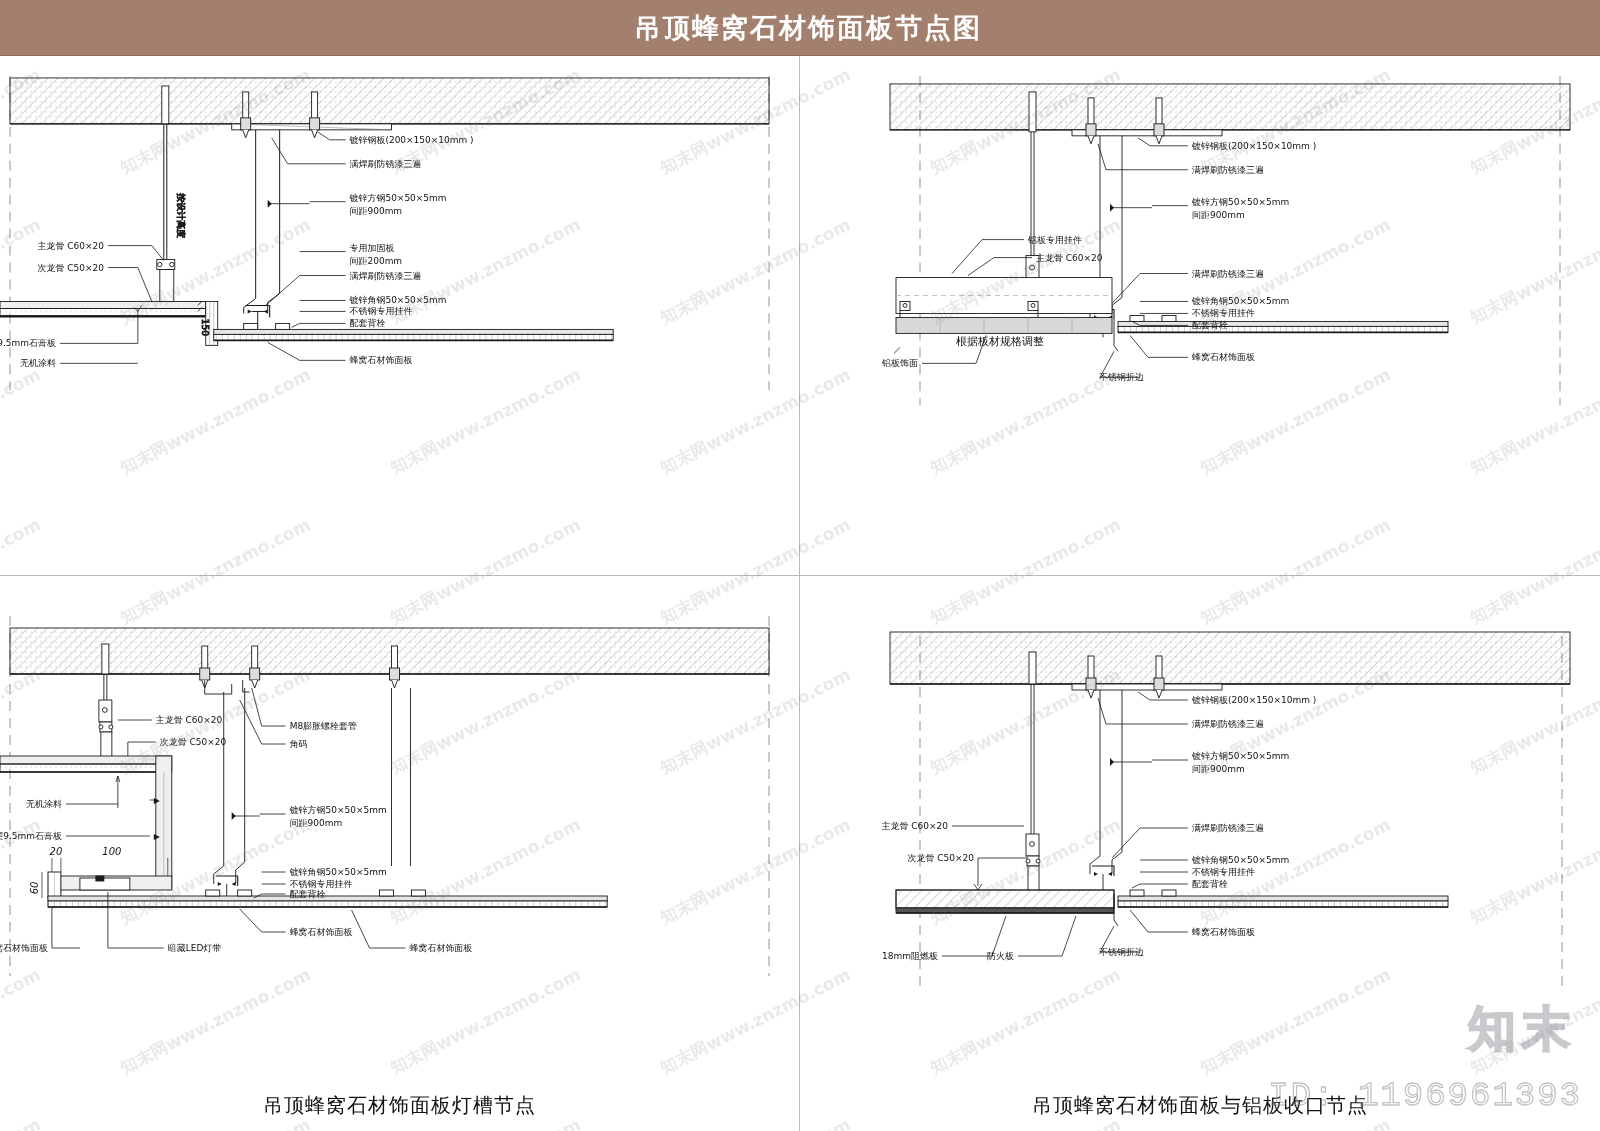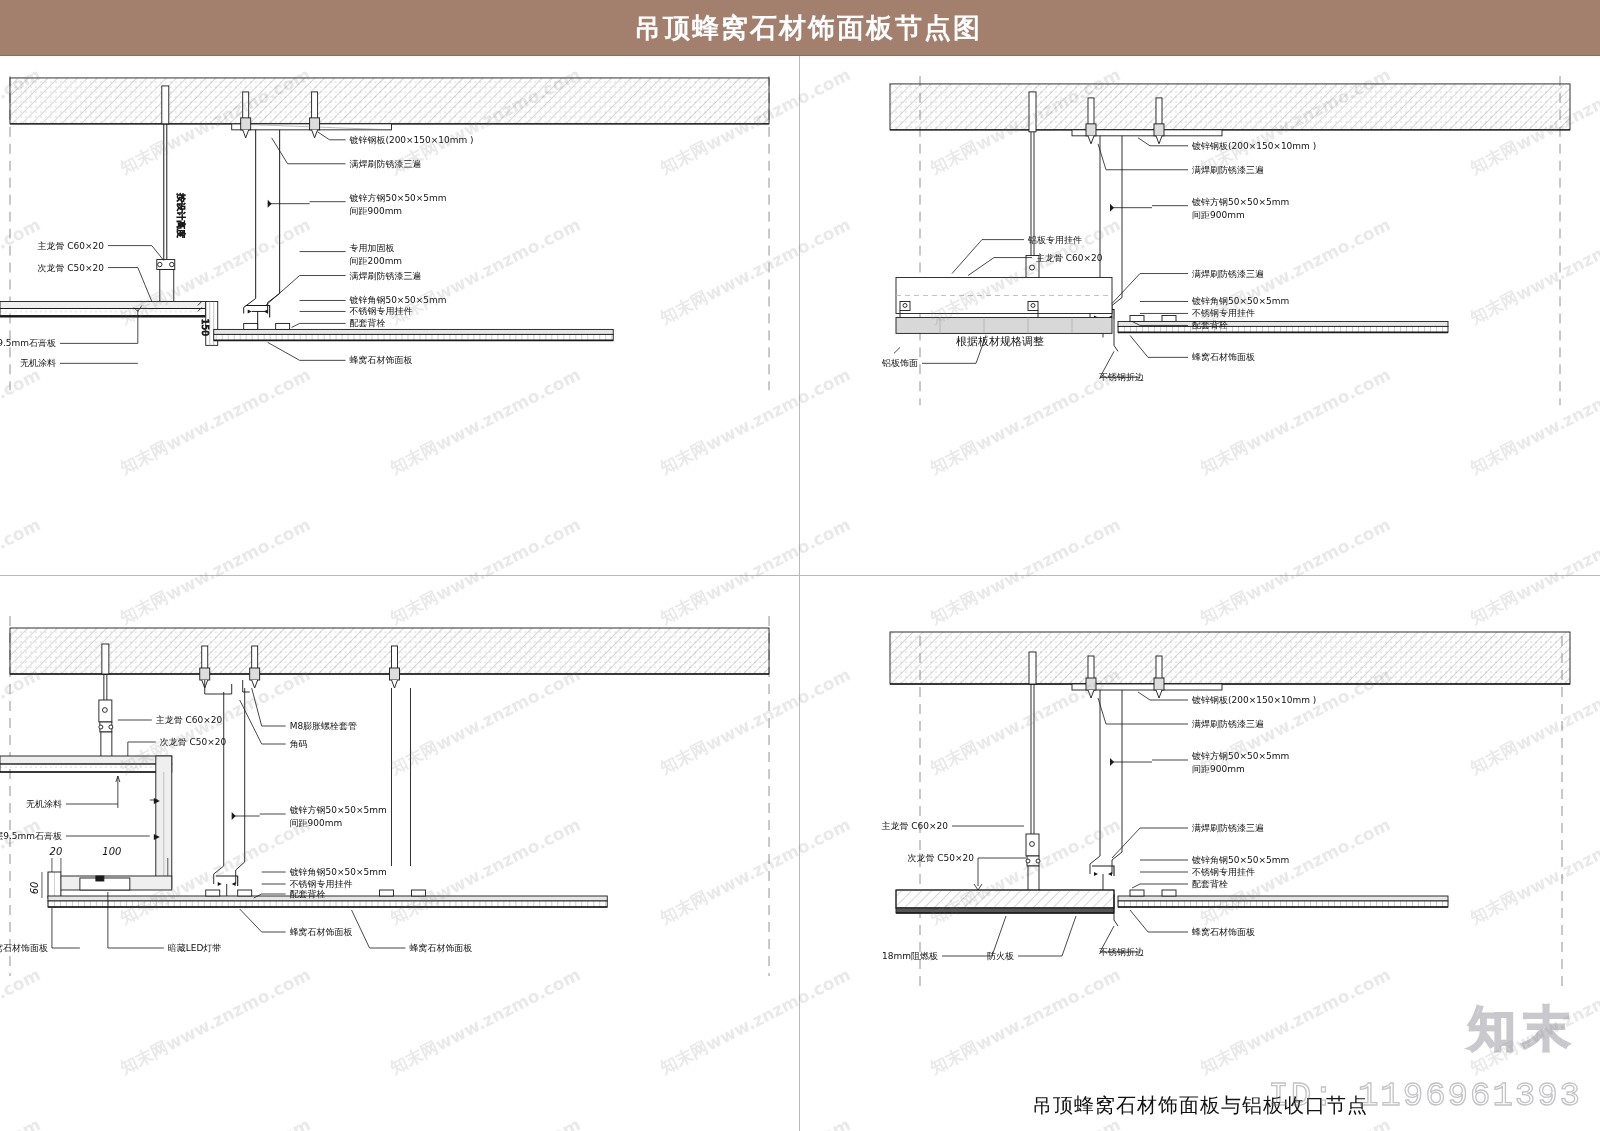--- a/index.html
+++ b/index.html
@@ -469,20 +469,21 @@
             <text x="62" y="263" text-anchor="end">双层9.5mm石膏板</text>
             <text x="48" y="375" text-anchor="end">蜂窝石材饰面板</text>
             <text x="168" y="375">暗藏LED灯带</text>
             <text x="410" y="375">蜂窝石材饰面板</text>
           </g>
           <line x1="370" y1="372" x2="406" y2="372" stroke="#1a1a1a" stroke-width="0.8"></line>
           <line x1="370" y1="372" x2="352" y2="334" stroke="#1a1a1a" stroke-width="0.8"></line>
         </g>
       </svg>
     </div>
+    <div class="caption">吊顶蜂窝石材饰面板灯槽节点</div>
   </div>
 
   <div class="panel" id="panel-4">
     <div class="drawing-area">
       <svg class="dwg" viewBox="0 0 800 503" preserveAspectRatio="none">
         <g stroke="#1a1a1a" fill="none" stroke-width="0.9" font-family="DejaVu Sans, sans-serif">
           <path d="M120 60 L120 410" stroke="#777" stroke-width="0.8" stroke-dasharray="10 7"></path>
           <path d="M762 60 L762 410" stroke="#777" stroke-width="0.8" stroke-dasharray="10 7"></path>
           <rect x="90" y="56" width="680" height="52" fill="url(#hatch1)" stroke="#1a1a1a"></rect>
           <rect x="90" y="56" width="680" height="52" fill="url(#dots1)" stroke="none"></rect>

